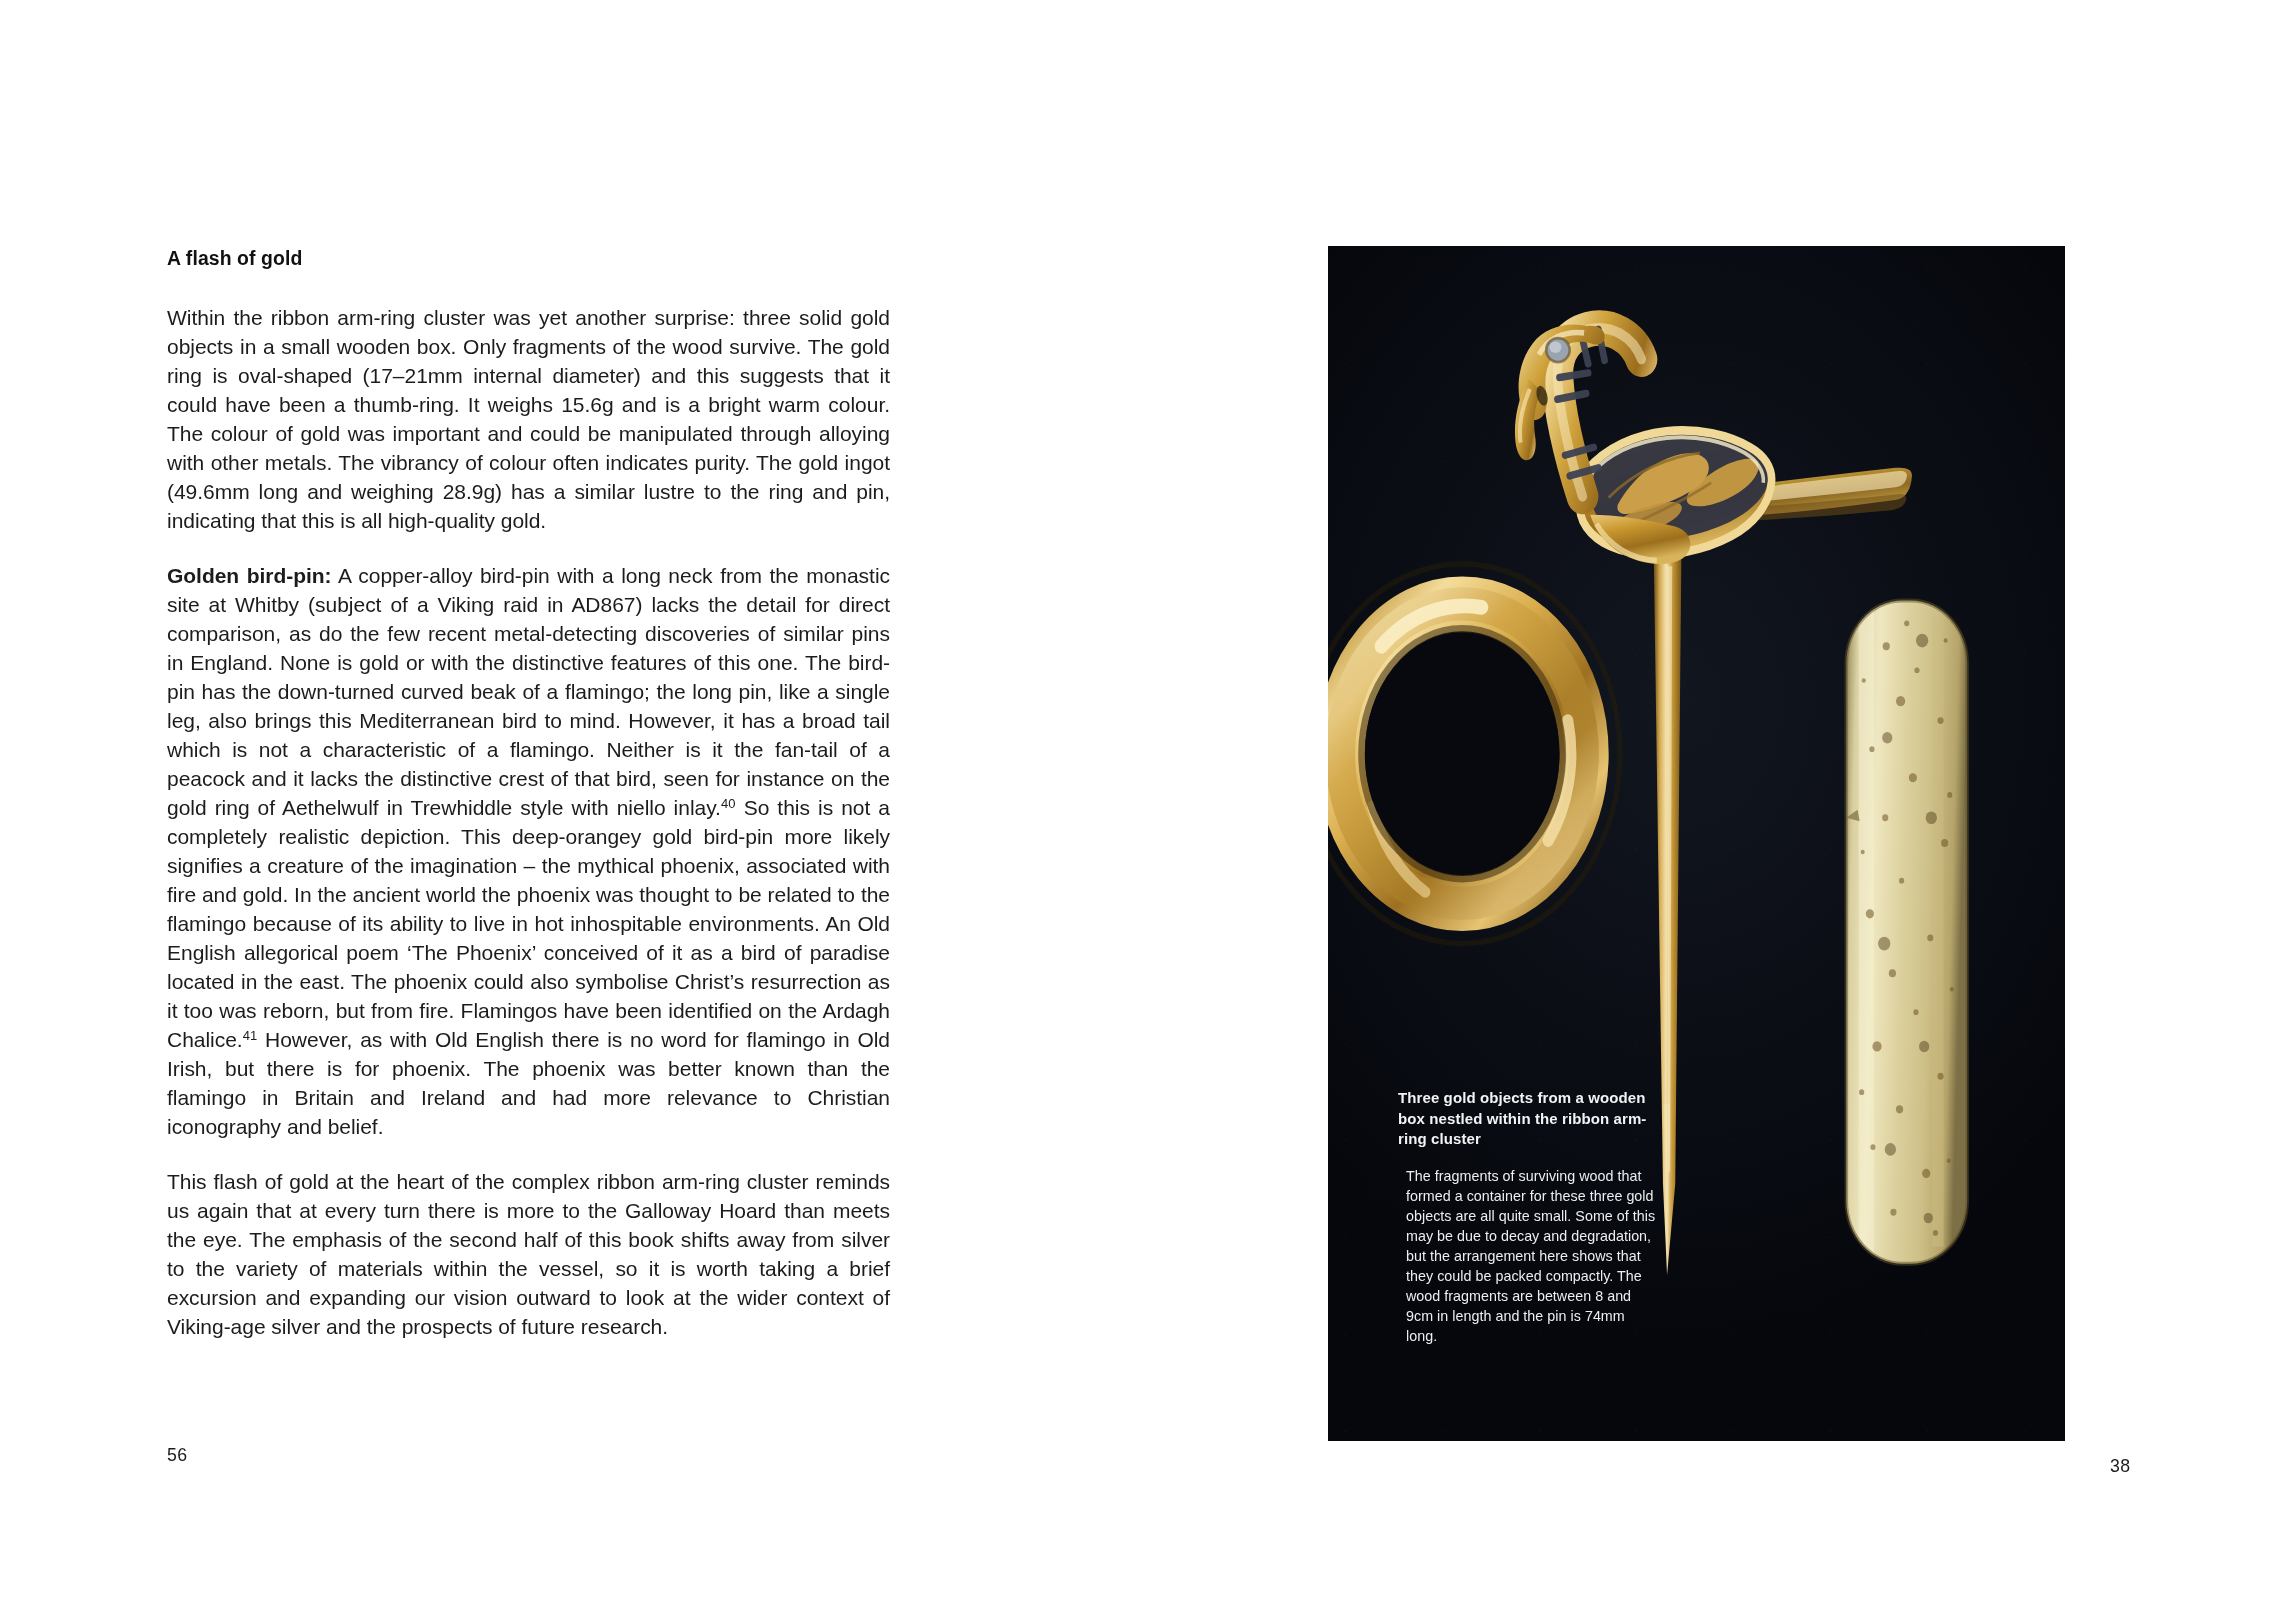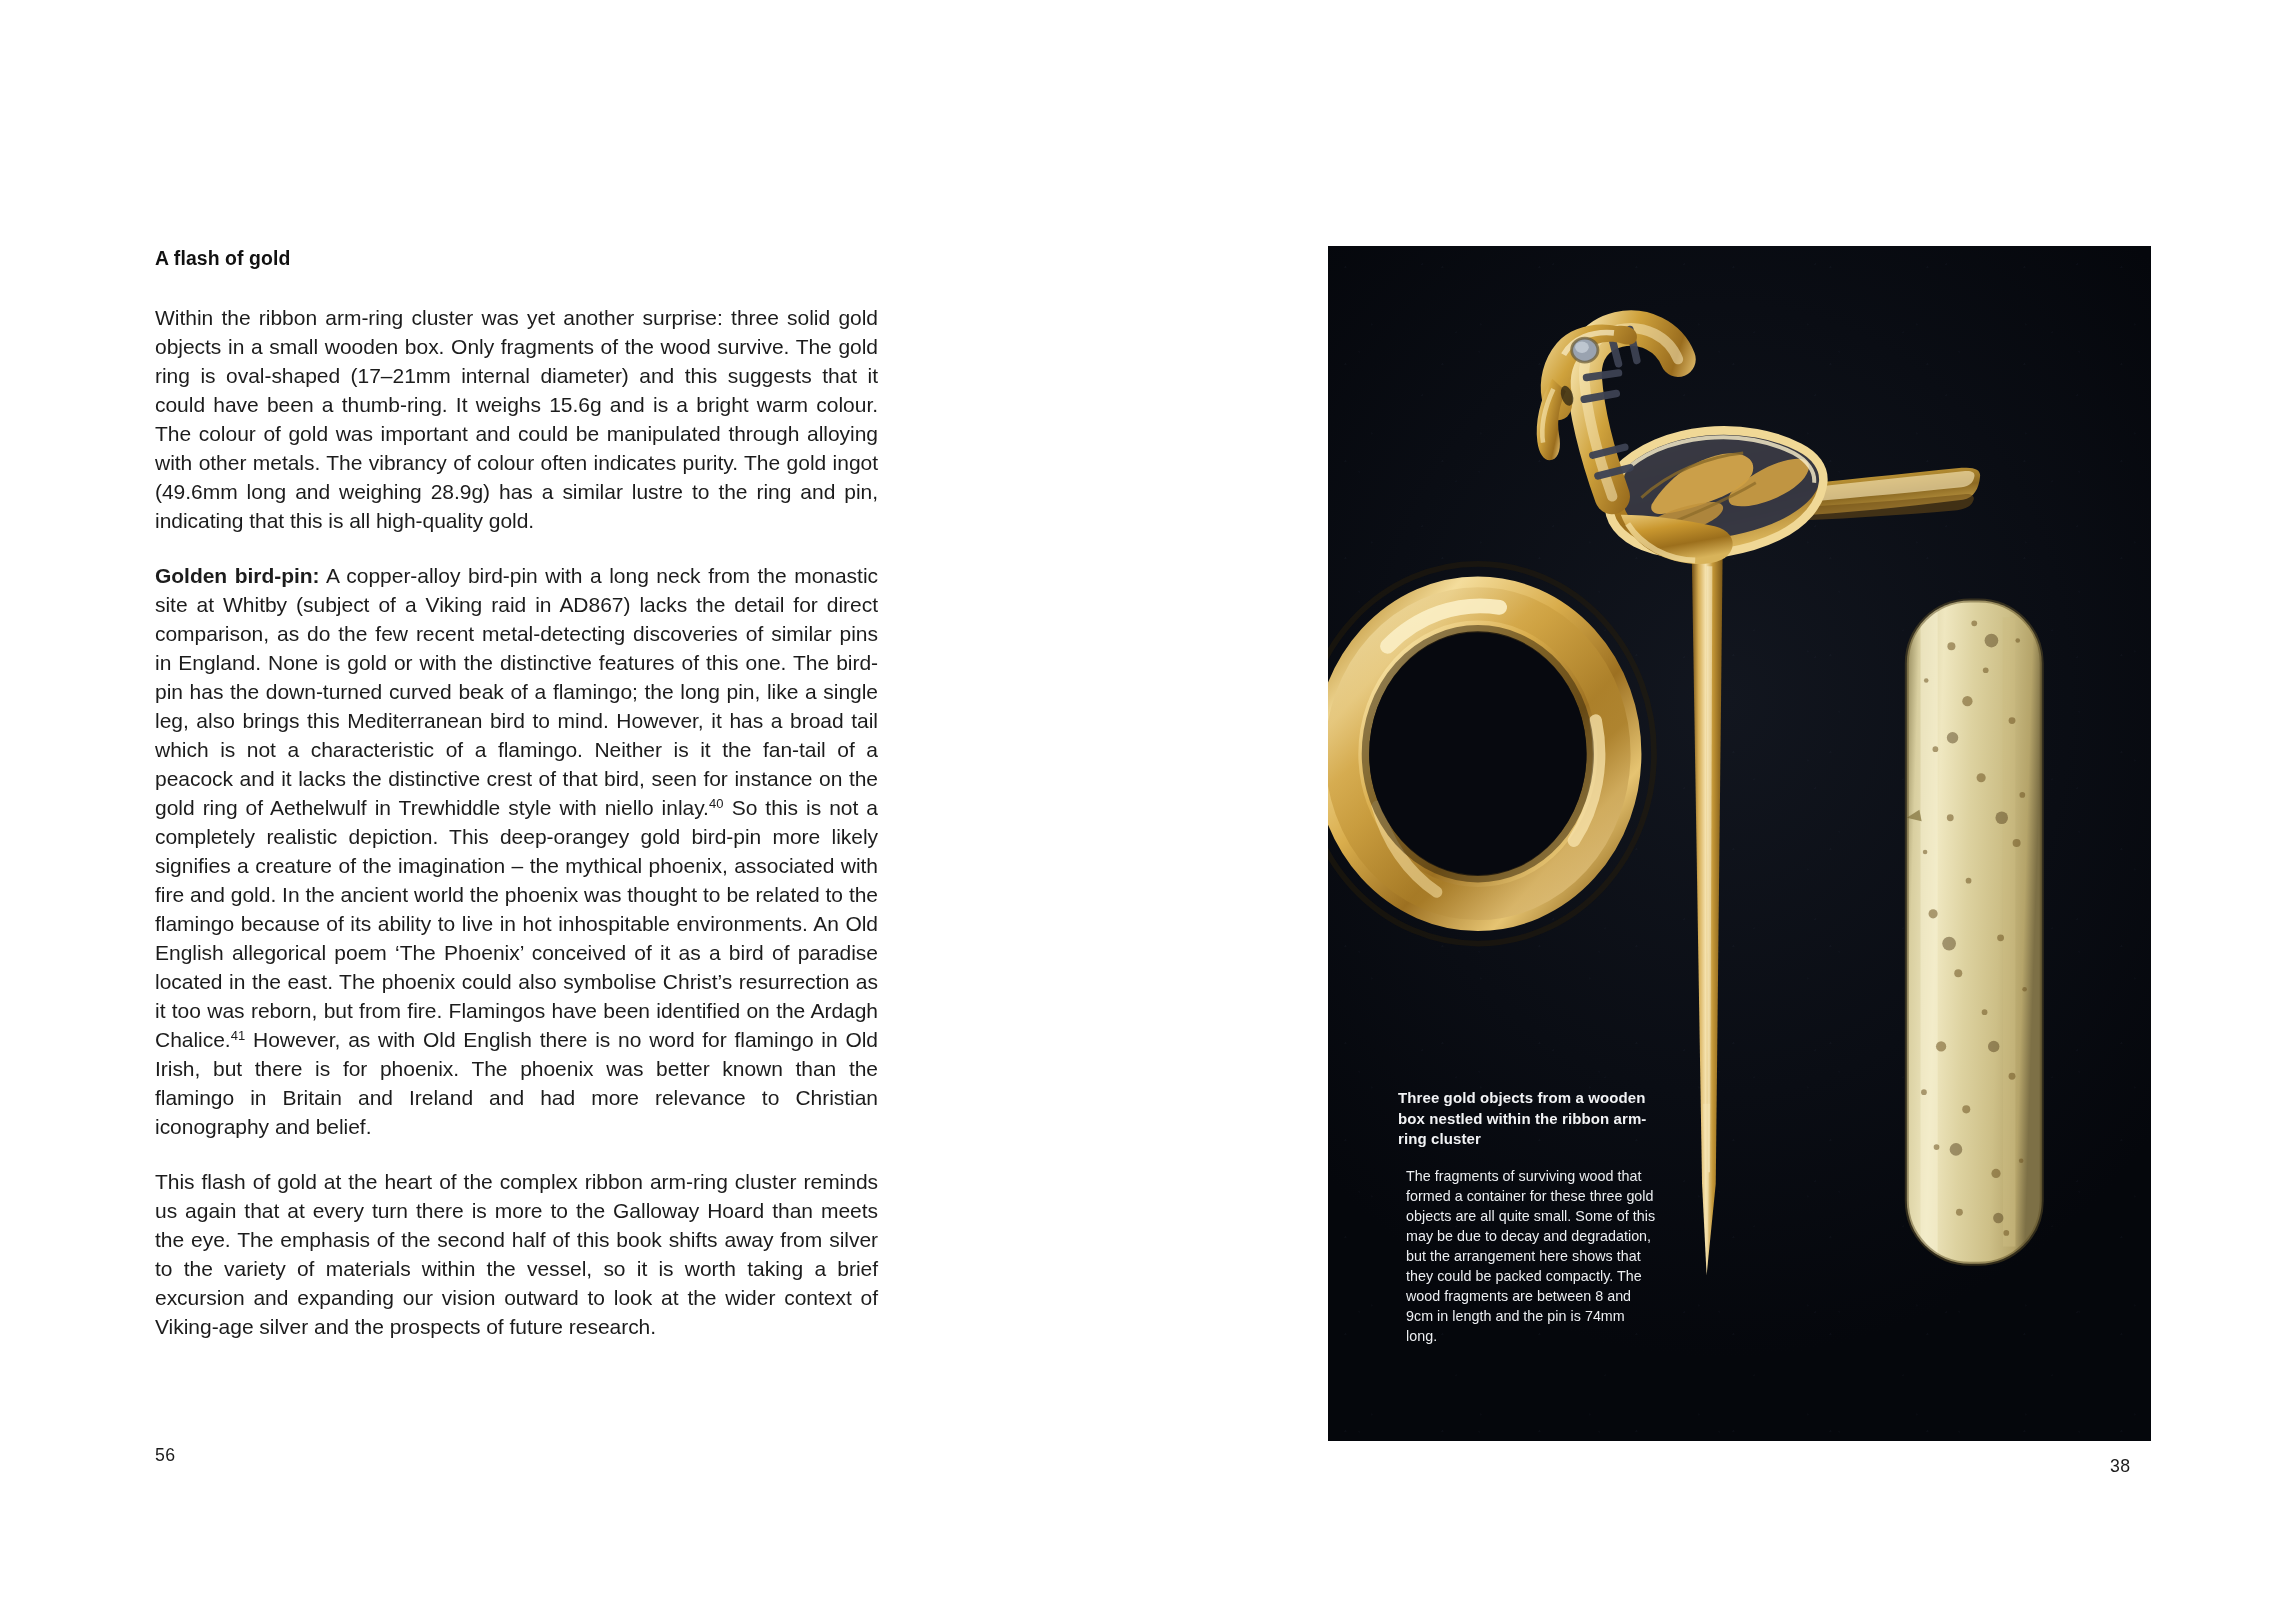--- a/index.html
+++ b/index.html
@@ -20,21 +20,21 @@
   
   .spread {
     position: absolute;
     inset: 0;
     background: #ffffff;
   }
 
   
   .page-left {
     position: absolute;
-    left: 0; top: 0;
+    left: 12px; top: 0;
     width: 1148px; height: 1620px;
   }
 
   .text-column {
     position: absolute;
     left: 155px;
     top: 247px;
     width: 723px;
   }
 
@@ -82,21 +82,21 @@
   .page-right {
     position: absolute;
     left: 1148px; top: 0;
     width: 1148px; height: 1620px;
   }
 
   .plate {
     position: absolute;
     left: 1328px;
     top: 246px;
-    width: 823px;
+    width: 737px;
     height: 1195px;
     background:
       radial-gradient(ellipse 70% 55% at 48% 38%, #12161f 0%, #0a0d14 60%, #05070c 100%);
     overflow: hidden;
   }
 
   .plate-noise {
     position: absolute;
     inset: 0;
     background-image:

